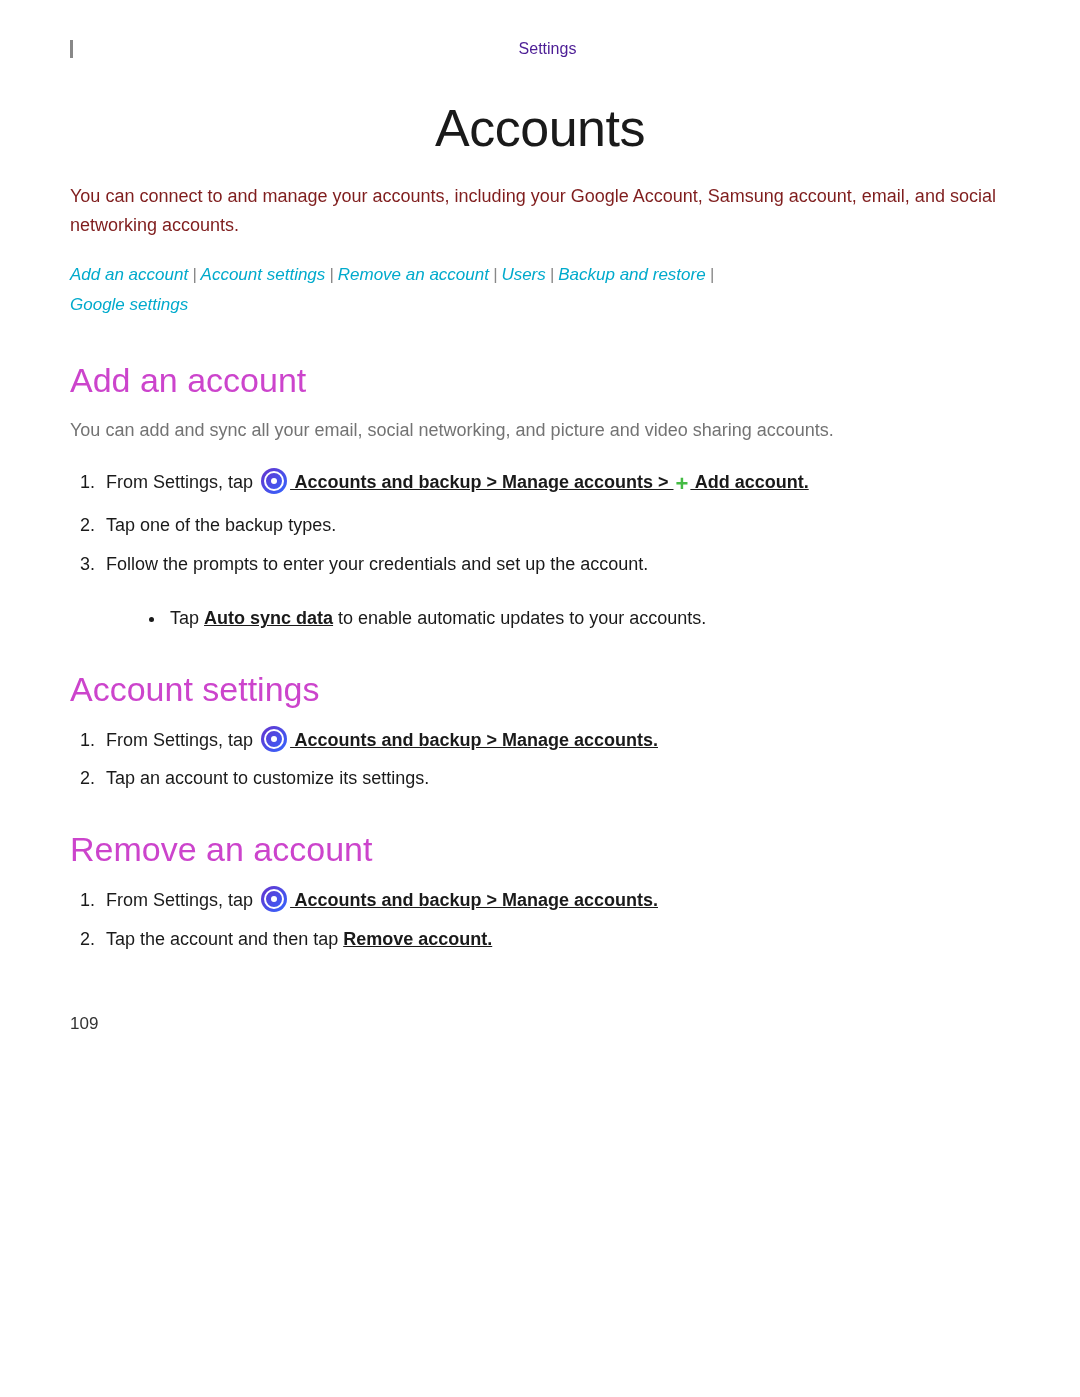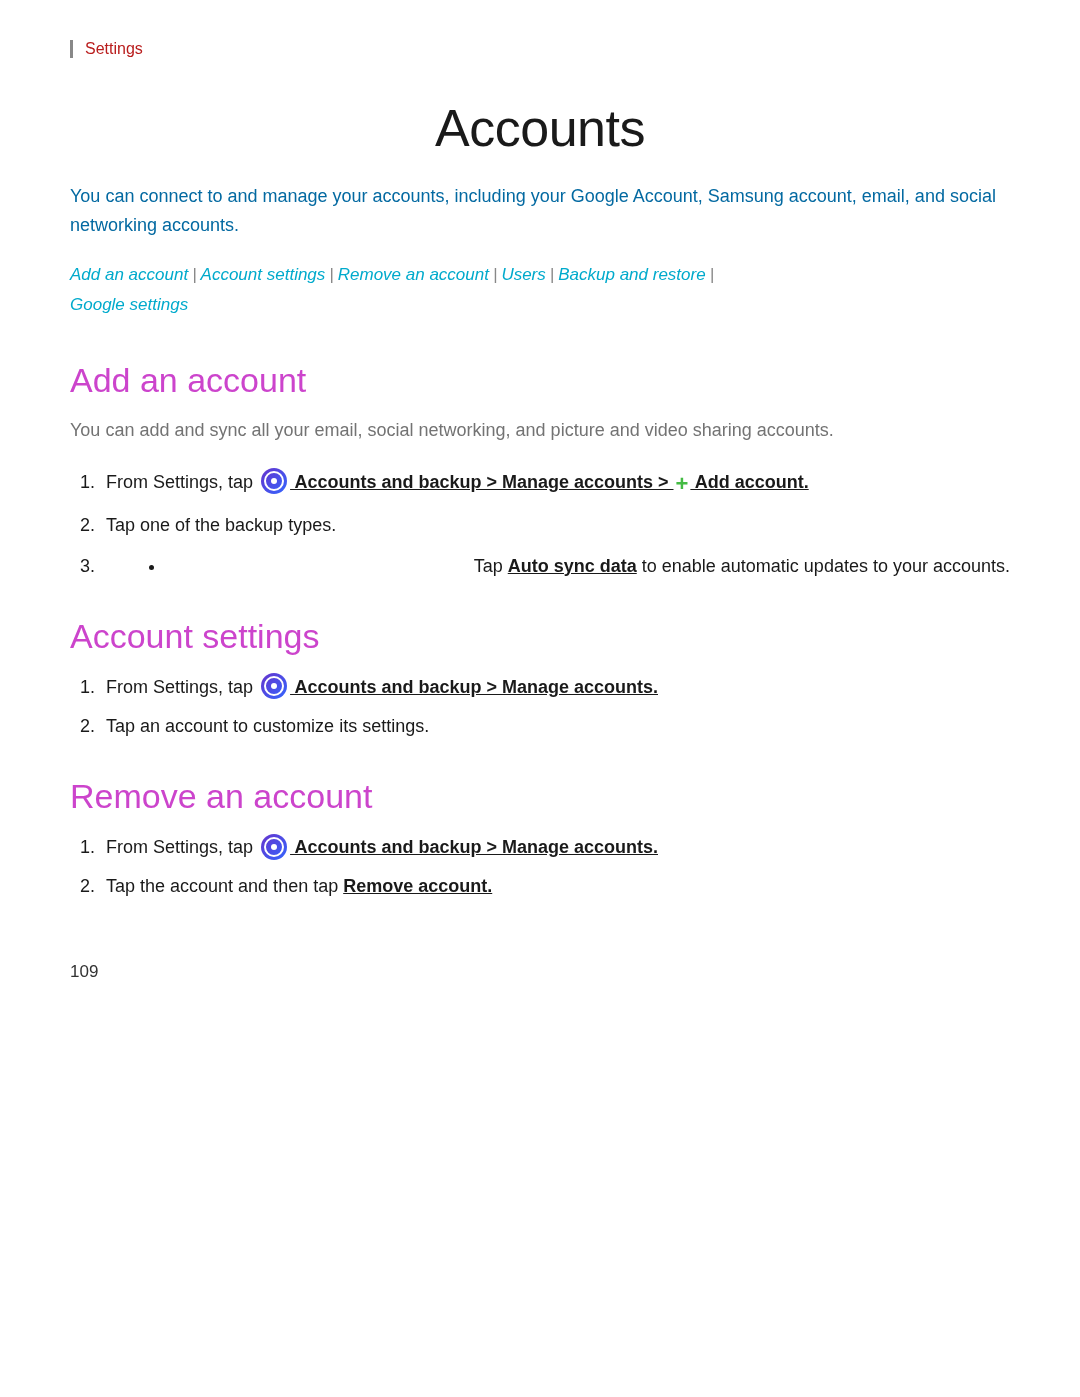--- a/index.html
+++ b/index.html
@@ -14,40 +14,41 @@
       font-size: 18px;
       color: #1a1a1a;
       width: 1080px;
       min-height: 1397px;
       padding: 40px 70px 60px 70px;
     }
 
     .settings-breadcrumb {
       font-family: Arial, sans-serif;
       font-size: 16px;
-      color: #b91c1c;
+      color: #4c1d95;
       border-left: 3px solid #888;
       padding-left: 12px;
       margin-bottom: 40px;
+      text-align: center;
     }
 
     .page-title {
       font-family: Arial, sans-serif;
       font-size: 52px;
       font-weight: 300;
       color: #1a1a1a;
       margin-bottom: 24px;
       letter-spacing: -0.5px;
       text-align: center;
     }
 
     .intro-text {
       font-family: Arial, sans-serif;
       font-size: 18px;
-      color: #0369a1;
+      color: #7f1d1d;
       line-height: 1.6;
       margin-bottom: 20px;
     }
 
     .toc-links {
       font-family: Arial, sans-serif;
       font-size: 17px;
       color: #00aacc;
       line-height: 1.8;
       margin-bottom: 40px;
@@ -95,22 +96,21 @@
       padding-left: 6px;
     }
 
     .bullet-list {
       list-style: disc;
       font-family: Arial, sans-serif;
       font-size: 18px;
       color: #1a1a1a;
       line-height: 1.7;
       margin-left: 60px;
-      margin-top: 10px;
-      text-align: right;
+      margin-top: 24px;
     }
 
     .bullet-list li {
       margin-bottom: 6px;
       padding-left: 4px;
     }
 
     .bold {
       font-weight: bold;
       text-decoration: underline;
@@ -190,20 +190,21 @@
 
 <div class="section" id="add-an-account">
   <h2 class="section-title">Add an account</h2>
   <p class="section-intro">You can add and sync all your email, social networking, and picture and video sharing accounts.</p>
   <ol class="ordered-list">
     <li>
       <span>From Settings, tap </span><span class="settings-icon"></span><span class="bold"> Accounts and backup &gt; Manage accounts &gt; </span><span class="add-icon">+</span><span class="bold"> Add account.</span>
     </li>
     <li>Tap one of the backup types.</li>
     <li>
+      <span>Follow the prompts to enter your credentials and set up the account.</span>
       <ul class="bullet-list">
         <li>Tap <span class="bold">Auto sync data</span> to enable automatic updates to your accounts.</li>
       </ul>
     </li>
   </ol>
 </div>
 
 <div class="section" id="account-settings">
   <h2 class="section-title">Account settings</h2>
   <ol class="ordered-list">

